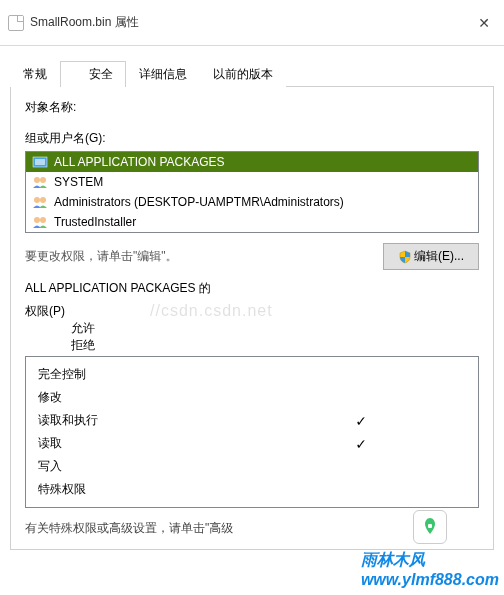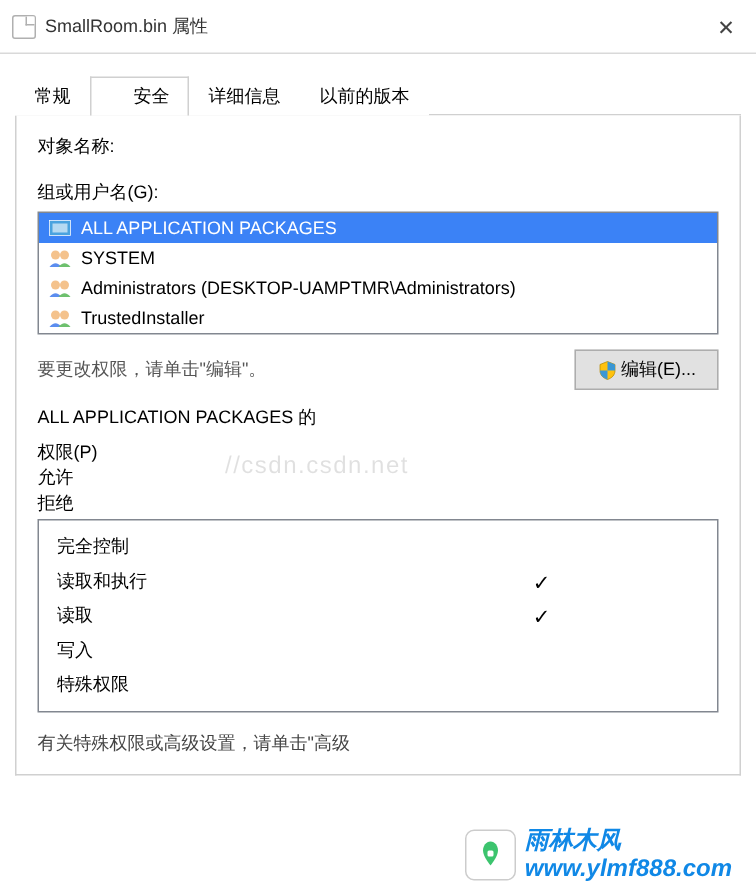--- a/index.html
+++ b/index.html
@@ -10,21 +10,21 @@
     background: #fff;
     color: #000;
     width: 504px;
     height: 595px;
     overflow: hidden;
     position: relative;
   }
   .titlebar {
     display: flex;
     align-items: center;
-    height: 36px;
+    height: 46px;
     border-bottom: 1px solid #d9d9d9;
     padding: 0 8px;
   }
   .titlebar .file-icon {
     width: 16px; height: 16px;
     border: 1px solid #b0b0b0;
     border-radius: 2px;
     margin-right: 6px;
     background: #fff;
     position: relative;
@@ -84,21 +84,21 @@
     margin-top: 4px;
     margin-bottom: 10px;
   }
   .listrow {
     display: flex;
     align-items: center;
     padding: 3px 6px;
     gap: 6px;
   }
   .listrow.selected {
-    background: #3b82f6;
+    background: #4d7c0f;
     color: #fff;
   }
   .group-icon {
     width: 16px; height: 14px;
     position: relative;
     flex-shrink: 0;
   }
   .group-icon svg { width: 16px; height: 14px; display:block; }
   .pkg-icon {
     width: 16px; height: 14px;
@@ -124,48 +124,49 @@
     gap: 2px;
   }
   .shield-icon svg { width:14px; height:14px; display:block; }
   .perm-header {
     display: flex;
     margin-top: 6px;
     margin-bottom: 2px;
     flex-direction: column;
   }
   .perm-header .pname { flex: 1; }
-  .perm-header .pcol { width: 70px; text-align: left; }
+  .perm-header .pcol { width: 70px; text-align: right; }
   .perm-box {
     border: 1px solid #828790;
     padding: 6px 4px;
   }
   .perm-row {
     display: flex;
     align-items: center;
     padding: 3px 8px;
   }
   .perm-row .pn { flex: 1; }
   .perm-row .pc { width: 70px; text-align: center; font-size: 14px; }
   .footer-text {
     margin-top: 12px;
     color: #444;
   }
   .watermark {
     position: absolute;
     bottom: 6px;
-    right: 16px;
+    right: 5px;
     display: flex;
     align-items: center;
     gap: 6px;
     font-size: 16px;
     font-weight: bold;
     font-style: italic;
     color: #1088e6;
     pointer-events: none;
+    flex-direction: column;
   }
   .wm-logo {
     width: 34px; height: 34px;
     background: #fff;
     border: 1px solid #ccc;
     border-radius: 6px;
     display: flex; align-items: center; justify-content: center;
   }
   .wm-text1 { font-family: "Microsoft YaHei"; }
   .wm-url { color: #1088e6; font-style: italic; font-family: Arial; }
@@ -268,20 +269,25 @@
     <span class="pcol">拒绝</span>
   </div>
 
   <div class="perm-box" id="perm-box">
       <div class="perm-row">
         <span class="pn">完全控制</span>
         <span class="pc"></span>
         <span class="pc"></span>
       </div>
       <div class="perm-row">
+        <span class="pn">修改</span>
+        <span class="pc"></span>
+        <span class="pc"></span>
+      </div>
+      <div class="perm-row">
         <span class="pn">读取和执行</span>
         <span class="pc">✓</span>
         <span class="pc"></span>
       </div>
       <div class="perm-row">
         <span class="pn">读取</span>
         <span class="pc">✓</span>
         <span class="pc"></span>
       </div>
       <div class="perm-row">

